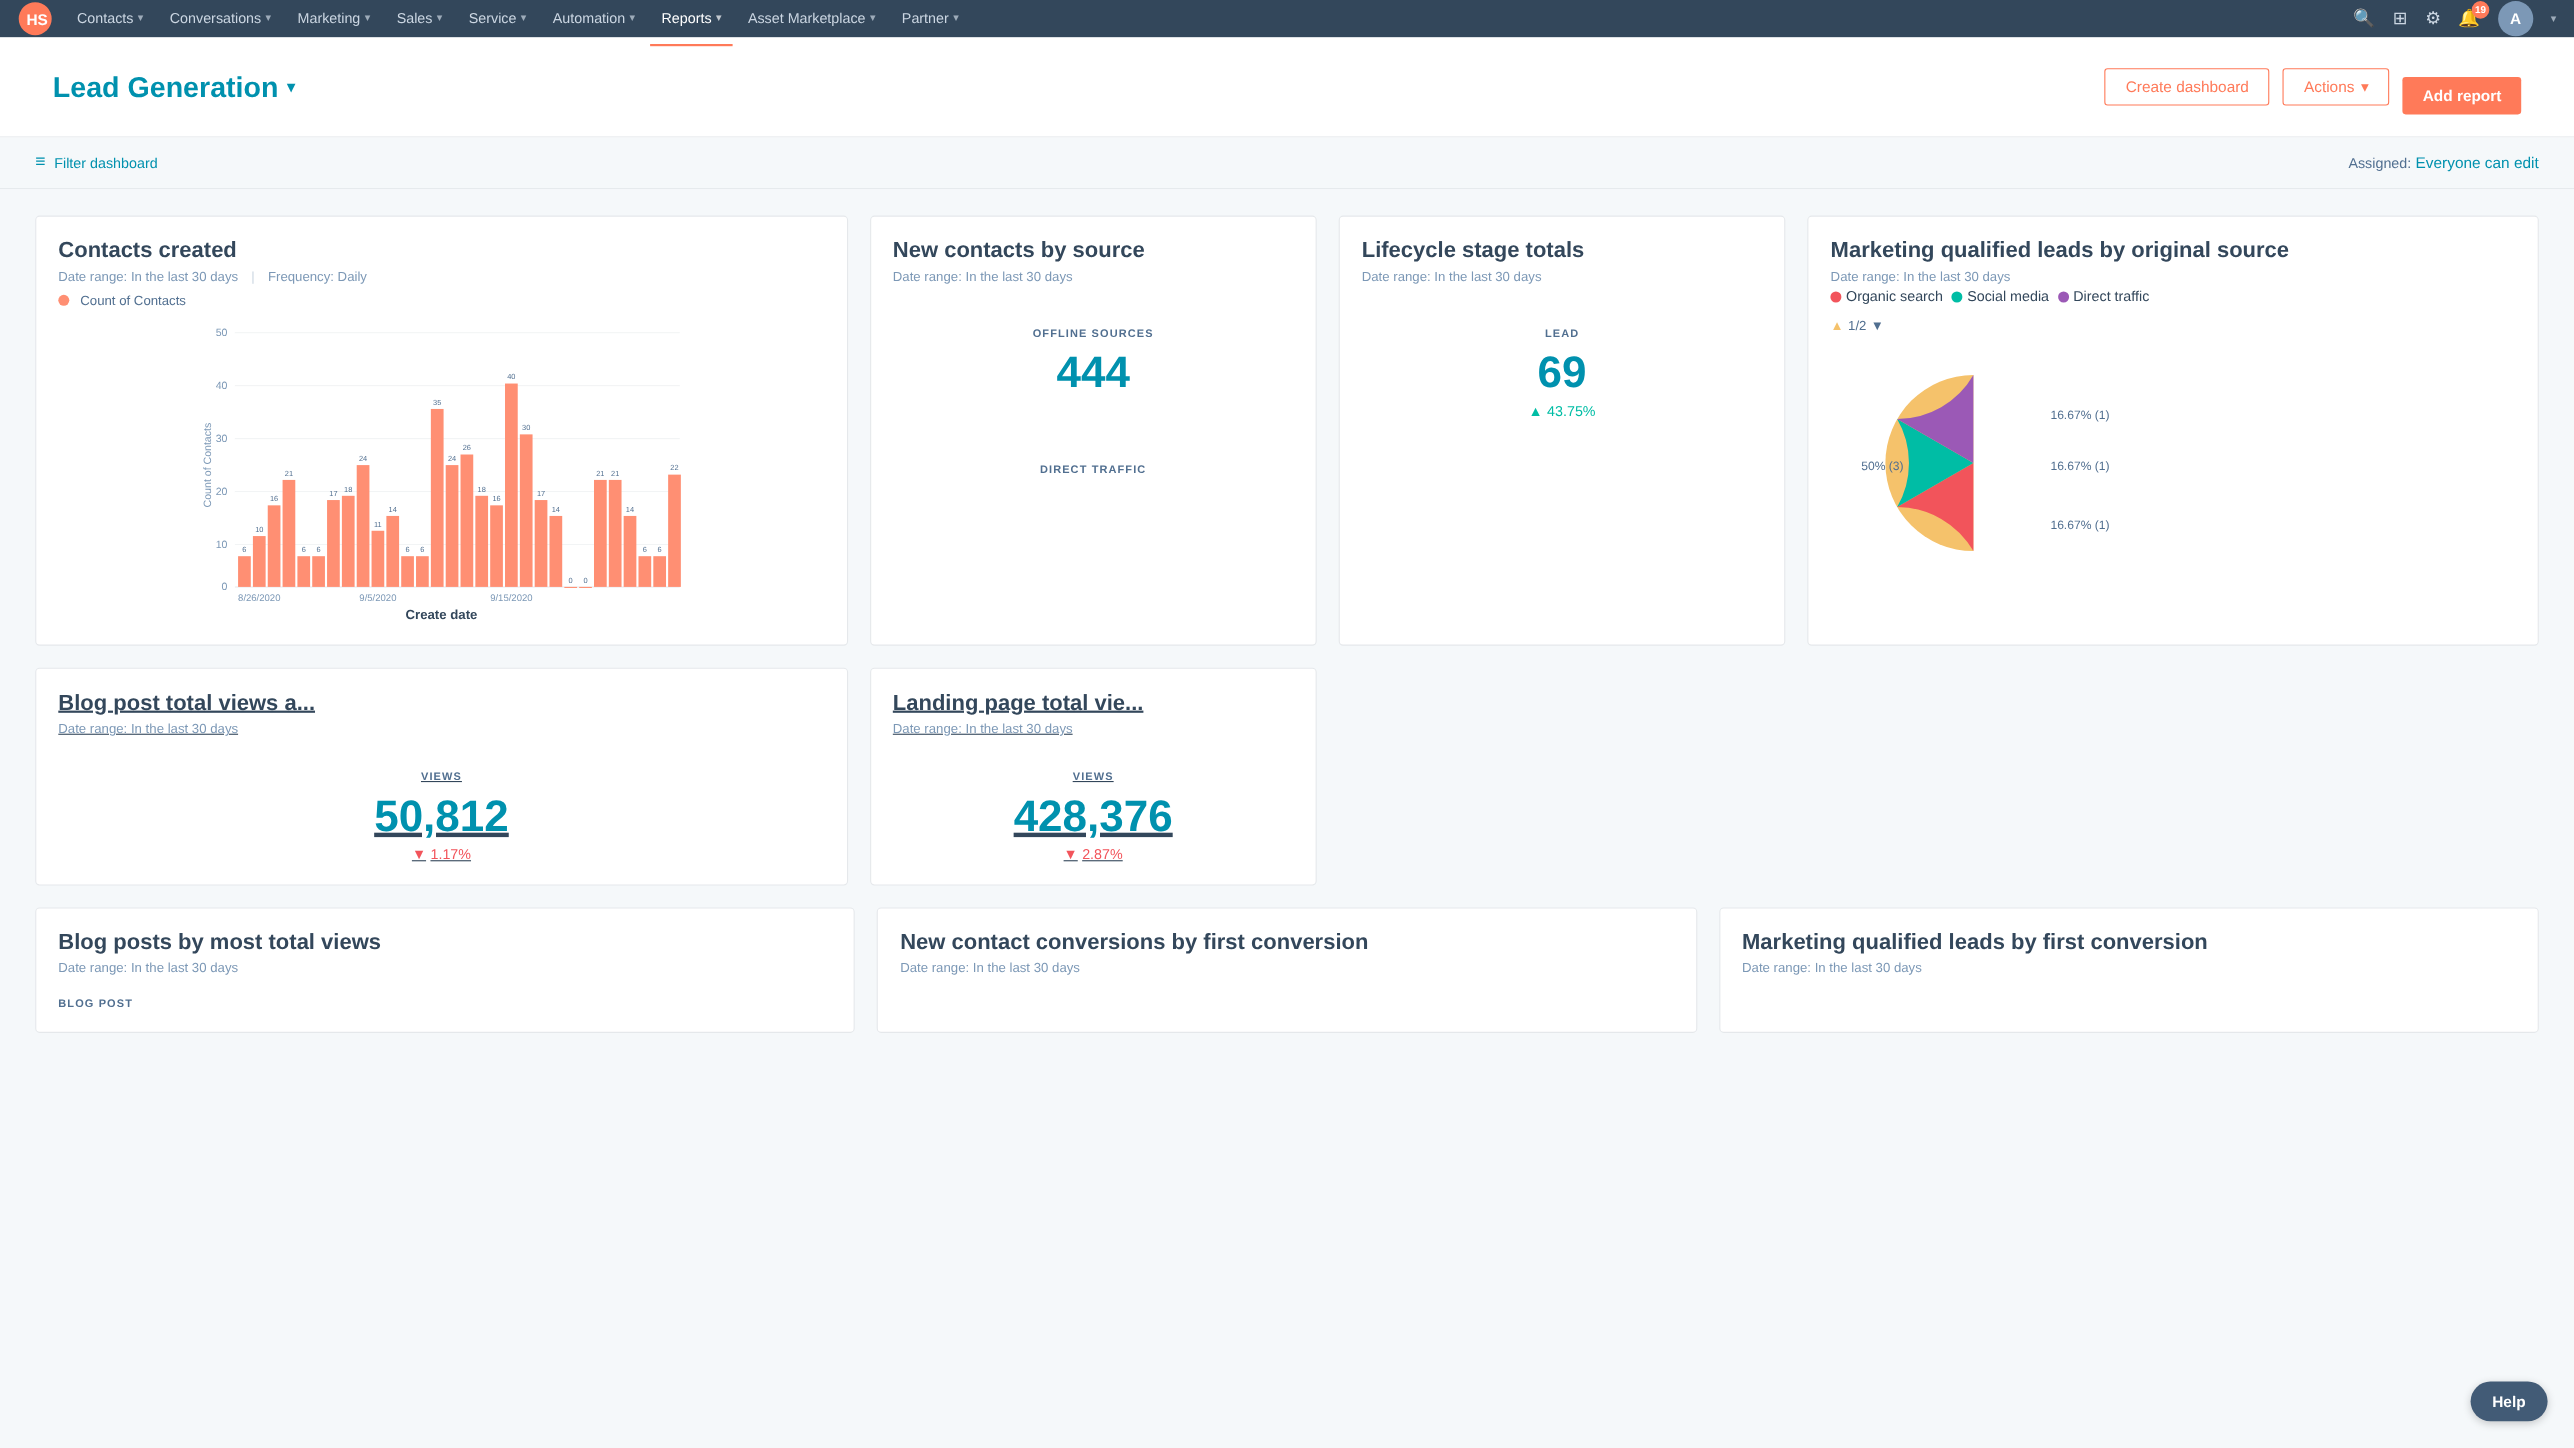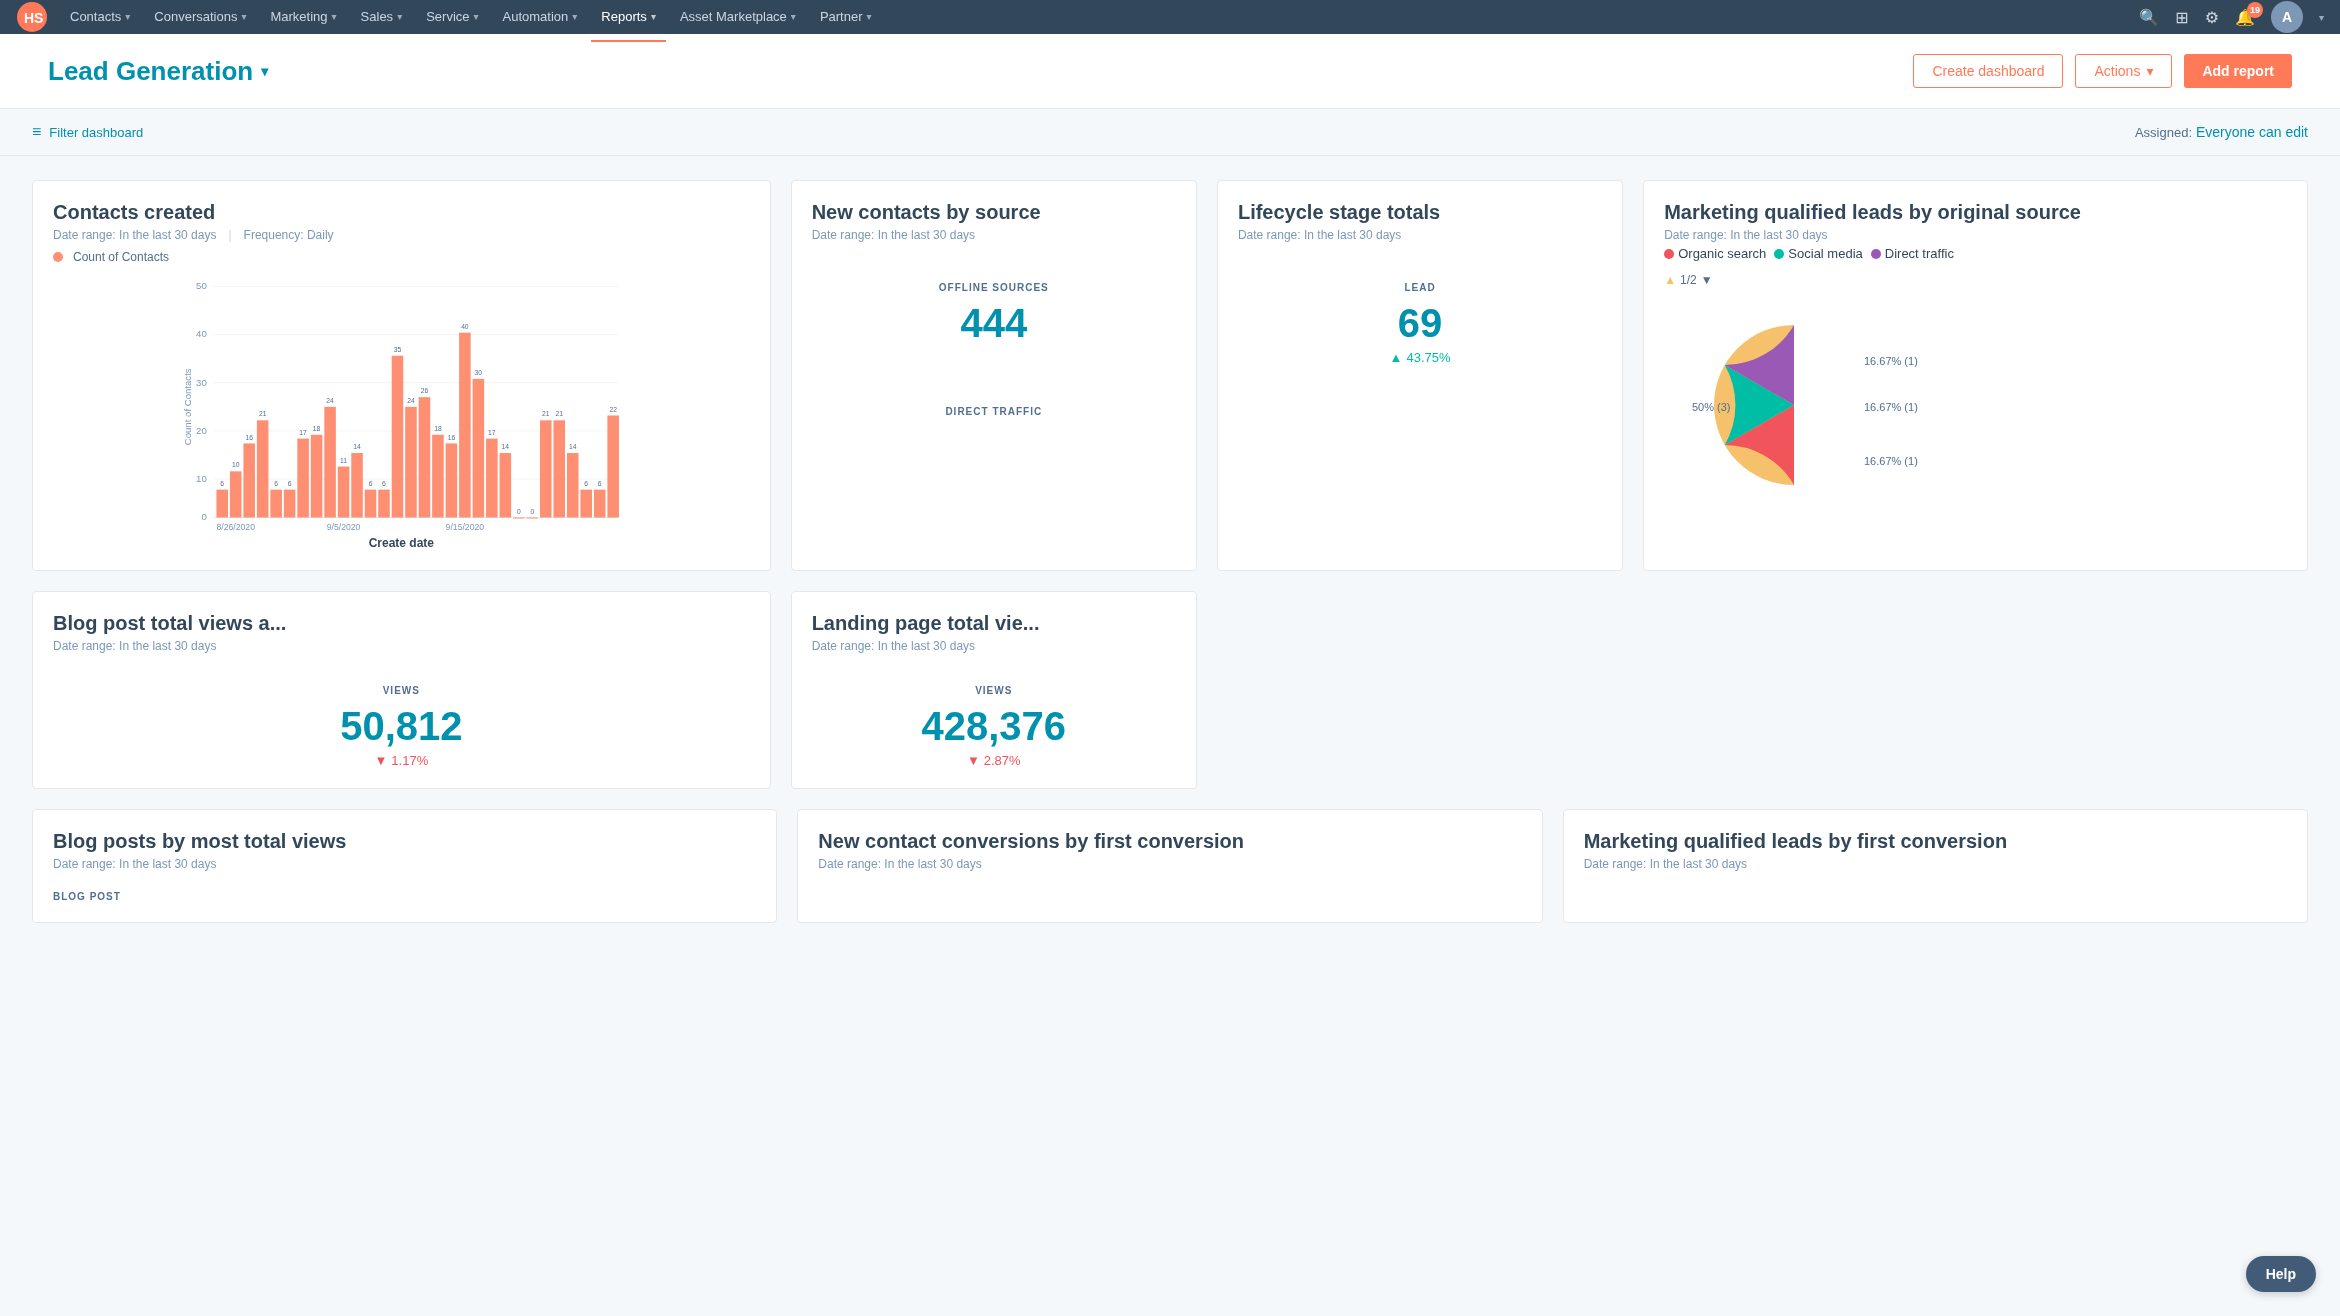--- a/index.html
+++ b/index.html
@@ -17,21 +17,21 @@
     .notif-badge { position: relative; }
     .notif-badge .badge { position: absolute; top: -6px; right: -8px; background: #ff7a59; color: #fff; border-radius: 50%; width: 16px; height: 16px; font-size: 9px; display: flex; align-items: center; justify-content: center; font-weight: 700; }
     .avatar { width: 32px; height: 32px; border-radius: 50%; background: #7c98b6; display: flex; align-items: center; justify-content: center; overflow: hidden; }
 
     
     .page-header { background: #fff; border-bottom: 1px solid #e5e8eb; padding: 20px 48px; display: flex; align-items: center; justify-content: space-between; }
     .page-title { color: #0091ae; font-size: 26px; font-weight: 600; display: flex; align-items: center; gap: 8px; cursor: pointer; }
     .page-title .chevron { color: #0091ae; font-size: 14px; }
     .header-actions { display: flex; gap: 12px; align-items: center; }
     .btn-outline { border: 1px solid #ff7a59; color: #ff7a59; background: #fff; padding: 8px 18px; border-radius: 3px; font-size: 14px; cursor: pointer; font-weight: 500; display: flex; align-items: center; gap: 6px; }
-    .btn-primary { background: #ff7a59; color: #fff; border: none; padding: 9px 18px; border-radius: 3px; font-size: 14px; cursor: pointer; font-weight: 600; }
+    .btn-primary { background: #ff7a59; color: #fff; border: none; padding: 9px 18px; border-radius: 3px; font-size: 14px; cursor: pointer; font-weight: 600; margin-top: 16px; }
 
     
     .toolbar { padding: 14px 32px; background: #f5f8fa; border-bottom: 1px solid #e5e8eb; display: flex; align-items: center; justify-content: space-between; }
     .filter-btn { display: flex; align-items: center; gap: 8px; color: #0091ae; cursor: pointer; font-size: 13px; font-weight: 500; }
     .filter-icon { font-size: 16px; }
     .assigned-text { font-size: 13px; color: #516f90; }
     .assigned-link { color: #0091ae; font-weight: 500; cursor: pointer; }
 
     
     .dashboard { padding: 24px 32px; background: #f5f8fa; min-height: calc(100vh - 160px); }
@@ -357,21 +357,21 @@
 
           <text x="28" y="116" font-size="11" fill="#516f90">50% (3)</text>
           <text x="200" y="70" font-size="11" fill="#516f90">16.67% (1)</text>
           <text x="200" y="116" font-size="11" fill="#516f90">16.67% (1)</text>
           <text x="200" y="170" font-size="11" fill="#516f90">16.67% (1)</text>
         </svg>
       </div>
     </div>
   </div>
 
-  <div style="display:grid;grid-template-columns:1fr 0.55fr 0.55fr 0.9fr;gap:20px;margin-bottom:20px;">
+  <div style="display:grid;grid-template-columns:1fr 0.55fr 0.55fr 0.9fr;gap:20px;margin-bottom:20px;text-decoration:underline;">
 
     <div class="card">
       <div class="card-title">Blog post total views a...</div>
       <div class="card-subtitle">Date range: In the last 30 days</div>
       <div class="stat-section" style="margin-top:32px;">
         <div class="stat-label">VIEWS</div>
         <div class="stat-value">50,812</div>
         <div class="stat-change down">
           <span class="arrow-down">▼</span>
           <span>1.17%</span>

